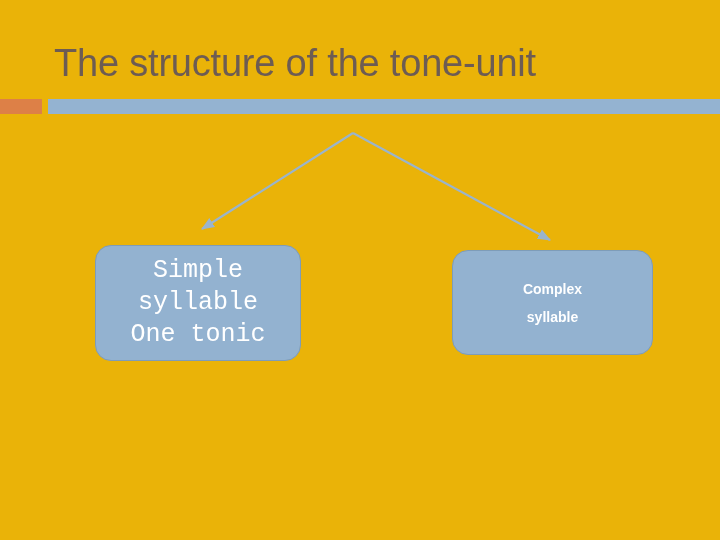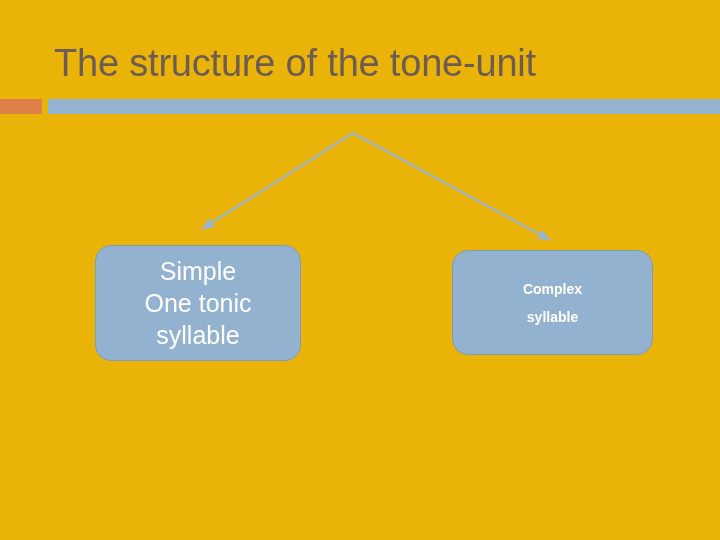--- a/index.html
+++ b/index.html
@@ -72,20 +72,21 @@
     display: flex;
     flex-direction: column;
     align-items: center;
     justify-content: center;
   }
   #box-simple {
     left: 95px;
     top: 245px;
     width: 206px;
     height: 116px;
+    font-family: Liberation Mono, monospace;
   }
   #box-simple .node-line {
     font-size: 25px;
     line-height: 32px;
   }
   #box-complex {
     left: 452px;
     top: 250px;
     width: 201px;
     height: 105px;
@@ -114,22 +115,22 @@
       <marker id="arrow-head" markerWidth="7" markerHeight="7" refX="5.5" refY="3" orient="auto" markerUnits="strokeWidth">
         <path d="M 0 0.6 L 6 3 L 0 5.4 z" fill="#9ab4cc"></path>
       </marker>
     </defs>
     <path d="M 353 133 L 202 229" stroke="#9ab4cc" stroke-width="2.2" fill="none" marker-end="url(#arrow-head)"></path>
     <path d="M 353 133 L 550 240" stroke="#9ab4cc" stroke-width="2.2" fill="none" marker-end="url(#arrow-head)"></path>
   </svg>
 
   <div class="node-box" id="box-simple">
     <span class="node-line">Simple</span>
+    <span class="node-line">syllable</span>
     <span class="node-line">One tonic</span>
-    <span class="node-line">syllable</span>
   </div>
 
   <div class="node-box" id="box-complex">
     <span class="node-line">Complex</span>
     <span class="node-line">syllable</span>
   </div>
 
 </div>
 
 </body></html>

